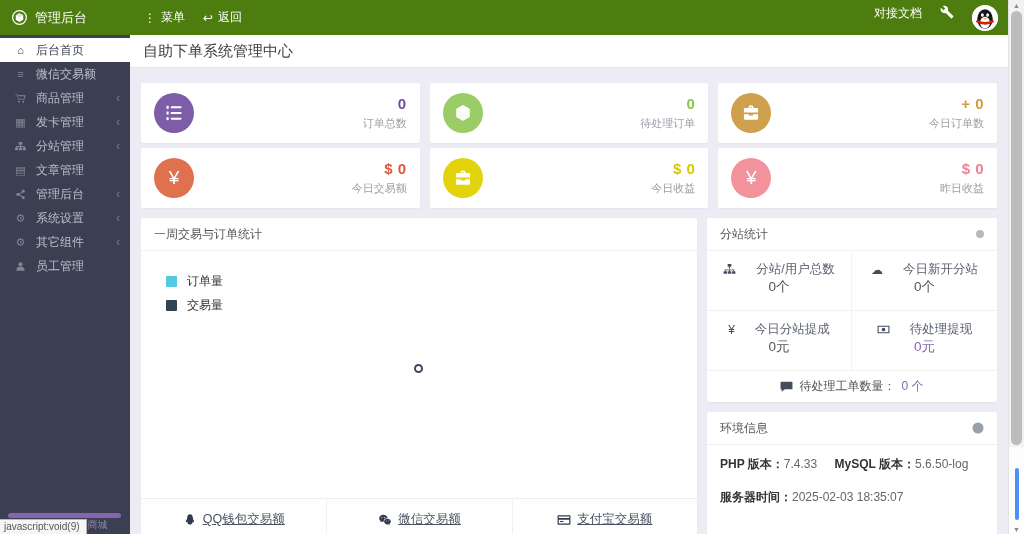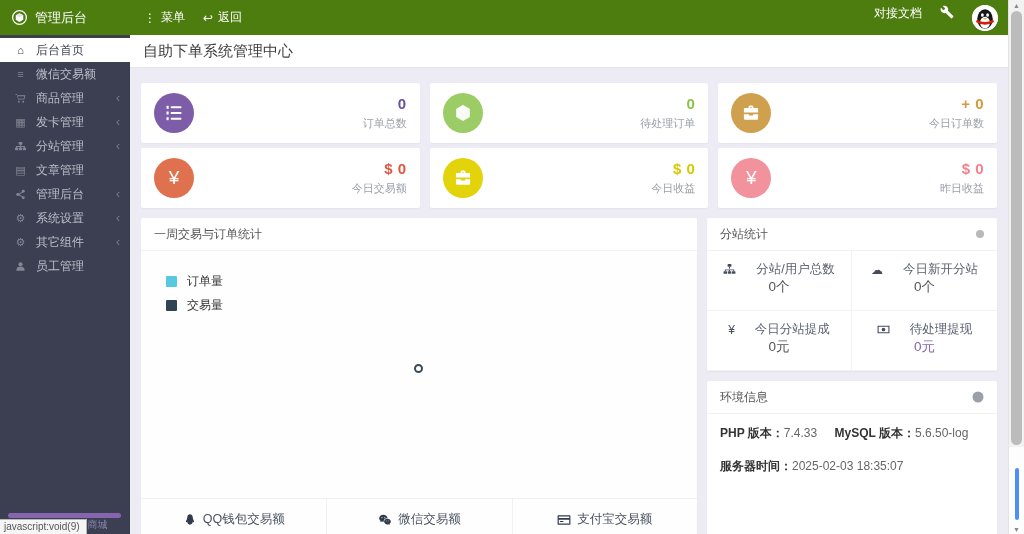--- a/index.html
+++ b/index.html
@@ -54,21 +54,21 @@
   .chart-panel { height:600px; position:relative; }
   .chart-body { position:absolute; top:33px; left:0; right:0; bottom:0; background:#fefefe; }
   .legend { position:absolute; top:22px; left:25px; font-size:12px; color:#333; }
   .legend-item { display:flex; align-items:center; gap:10px; margin-bottom:7px; cursor:pointer; }
   .legend-swatch { width:11px; height:11px; border-radius:1px; }
   .chart-dot { position:absolute; top:113px; left:50%; margin-left:-5px; width:9px; height:9px; border:2px solid #3a4a5c; border-radius:50%; background:#fff; }
   .x-tick { position:absolute; top:225px; left:0; right:0; text-align:center; font-size:11px; color:#8b8b8b; }
   .pay-row { position:absolute; top:247px; left:0; right:0; height:90px; border-top:1px solid #efefef; display:grid; grid-template-columns:1fr 1fr 1fr; }
   .pay-col { border-left:1px solid #f1f1f1; text-align:center; padding-top:12px; }
   .pay-col:first-child { border-left:none; }
-  .pay-label { display:flex; align-items:center; justify-content:center; gap:6px; font-size:12.5px; color:#4a5160; }
+  .pay-label { display:flex; align-items:center; justify-content:center; gap:6px; font-size:12.5px; color:#4a5160;text-decoration:underline; }
   .pay-label svg { width:14px; height:14px; fill:#323a4d; }
 
   
   .sub-grid { display:grid; grid-template-columns:1fr 1fr; }
   .sub-cell { height:60px; text-align:center; padding-top:10px; border-bottom:1px solid #f2f2f2; }
   .sub-cell:nth-child(odd) { border-right:1px solid #f2f2f2; }
   .sub-label { display:flex; align-items:center; justify-content:center; gap:20px; font-size:12.5px; color:#5a6070; }
   .sub-label svg { width:13px; height:13px; fill:#454c5e; }
   .sub-label .tx-ic { font-size:12px; color:#454c5e; }
   .sub-value { font-size:13.5px; color:#555; }
@@ -379,20 +379,27 @@
             <div class="sub-cell">
               <div class="sub-label">
                 <svg viewBox="0 0 24 24">
                     <path d="M1 5h22v14H1zm2 2v10h18V7zm9 1.6a3.4 3.4 0 110 6.8 3.4 3.4 0 010-6.8z"></path>
                   </svg>
                 <span>待处理提现</span>
               </div>
               <div class="sub-value accent">0元</div>
             </div>
           </div>
+          <div class="sub-footer">
+            <svg viewBox="0 0 24 24">
+                <path d="M2 3h20a1 1 0 011 1v12a1 1 0 01-1 1H9l-6 4.5V17H2a1 1 0 01-1-1V4a1 1 0 011-1z"></path>
+              </svg>
+            <span>待处理工单数量：</span>
+            <span class="accent">0 个</span>
+          </div>
         </div>
 
         <div class="panel env-panel" style="margin-top:10px;">
           <div class="panel-hd">
             <span>环境信息</span>
             <span class="hd-right">
                 <svg width="12" height="12" viewBox="0 0 24 24" fill="#9aa0a8">
                   <path d="M12 1a11 11 0 110 22 11 11 0 010-22zm-1.3 8.8h2.6V19h-2.6zM12 4.6a1.7 1.7 0 110 3.4 1.7 1.7 0 010-3.4z"></path>
                 </svg>
               </span>

